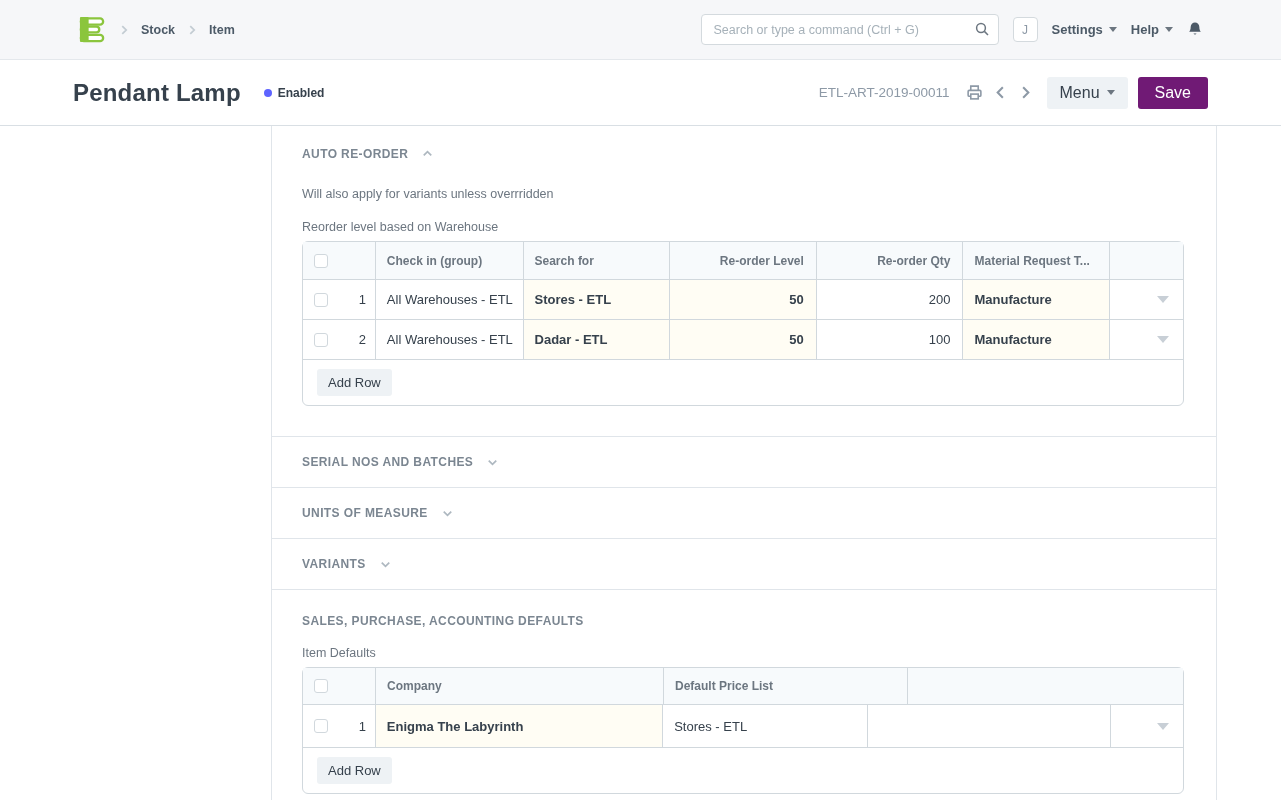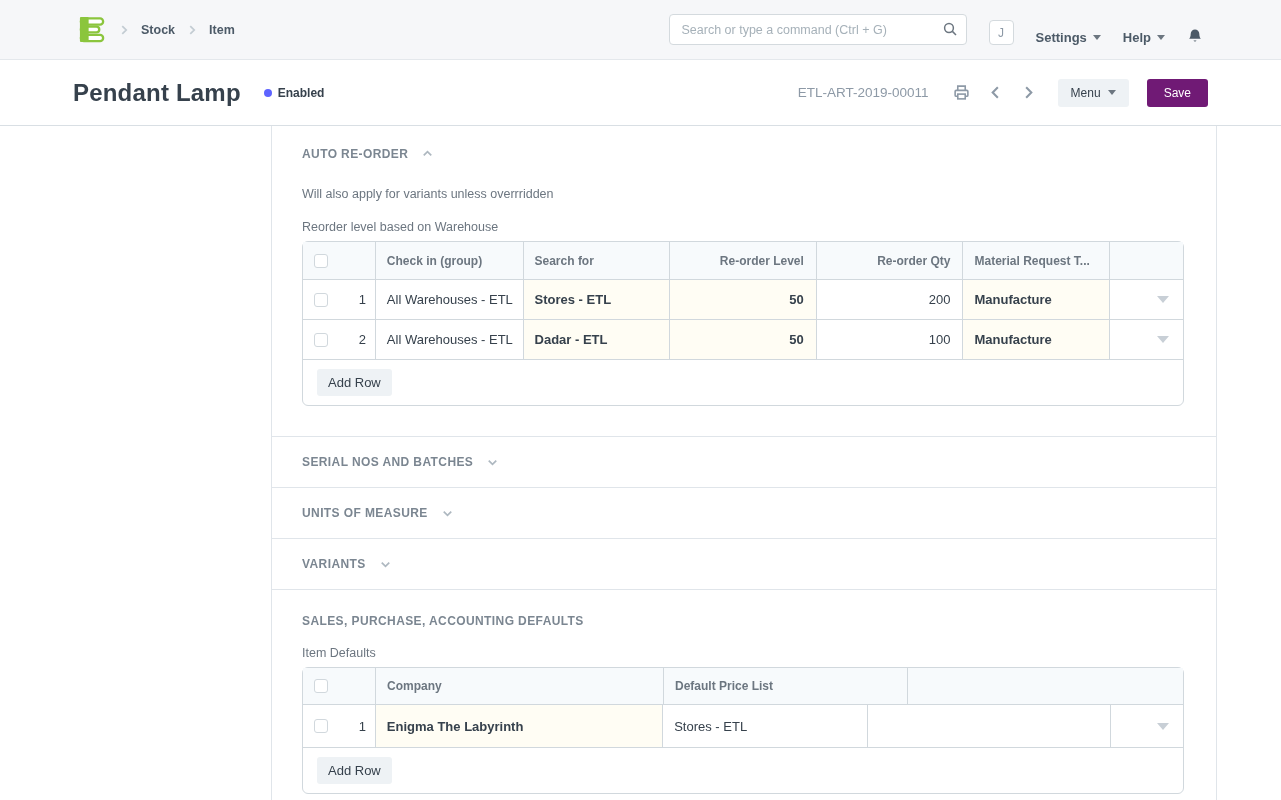--- a/index.html
+++ b/index.html
@@ -6,44 +6,44 @@
   html,body { width:1281px; height:800px; background:#fff; overflow:hidden;
     font-family:"Liberation Sans","DejaVu Sans",sans-serif; color:#36414c; }
 
   
   .navbar { height:60px; background:#f6f7f9; border-bottom:1px solid #e4e8ec; }
   .nav-inner { width:1125px; margin:0 auto; height:100%; display:flex; align-items:center; justify-content:space-between; }
   .nav-left { display:flex; align-items:center; gap:10px; }
   .logo { display:flex; align-items:center; cursor:pointer; }
   .crumb-sep { display:flex; align-items:center; }
   .crumb { font-size:12.5px; font-weight:700; color:#4c5a67; text-decoration:none; cursor:pointer; }
-  .nav-right { display:flex; align-items:flex-end; gap:22px; }
+  .nav-right { display:flex; align-items:center; gap:14px; }
   .search-box { position:relative; width:298px; }
   .search-box input { width:100%; height:31px; border:1px solid #d4dade; border-radius:4px; background:#fff;
      font-size:12.5px; padding:0 32px 0 12px; color:#36414c; outline:none; font-family:inherit; }
   .search-box input::placeholder { color:#a6b1b9; }
   .search-icon { position:absolute; right:9px; top:7px; }
   .avatar { width:25px; height:25px; border:1px solid #d4dade; border-radius:4px; background:#fff;
      display:flex; align-items:center; justify-content:center; font-size:12px; color:#8d99a6; cursor:pointer; }
   .nav-link { display:flex; align-items:center; gap:6px; font-size:13px; font-weight:700; color:#4c5a67; cursor:pointer; }
   .caret-down { width:0; height:0; border-left:4px solid transparent; border-right:4px solid transparent; border-top:5px solid #6c7680; }
   .bell { cursor:pointer; display:flex; align-items:center; }
 
   
   .page-head { height:66px; border-bottom:1px solid #d9dfe4; display:flex; align-items:center; }
   .ph-inner { width:1135px; margin:0 auto; display:flex; align-items:center; justify-content:space-between; }
   .title-area { display:flex; align-items:center; gap:23px; }
   .page-title { font-size:24px; font-weight:700; color:#36414c; letter-spacing:.2px; }
   .indicator { display:flex; align-items:center; gap:6px; }
   .indicator .dot { width:8px; height:8px; border-radius:50%; background:#5e64ff; }
   .indicator .lbl { font-size:12px; font-weight:700; color:#36414c; }
-  .actions { display:flex; align-items:center; gap:18px; }
+  .actions { display:flex; align-items:center; gap:10px; }
   .doc-id { font-size:13.5px; color:#8d99a6; margin-right:6px; }
   .icon-btn { display:flex; align-items:center; cursor:pointer; }
-  .btn { border:none; border-radius:3px; font-size:12px; font-family:inherit; cursor:pointer;
+  .btn { border:none; border-radius:3px; font-size:16px; font-family:inherit; cursor:pointer;
      display:inline-flex; align-items:center; gap:7px; }
   .btn-default { background:#eef2f5; color:#36414c; padding:7px 13px; margin-left:4px; }
   .btn-primary { background:#701a75; color:#fff; padding:7px 17px; font-weight:400; }
 
   
   .layout-main { margin-left:271px; width:946px; min-height:690px;
      border-left:1px solid #e0e5ea; border-right:1px solid #e0e5ea; }
   .form-section { padding:0 30px; }
   .sec-head { display:flex; align-items:center; gap:12px; cursor:pointer; }
   .sec-title { font-size:12px; font-weight:700; letter-spacing:.4px; color:#7b8691; text-transform:uppercase; }

